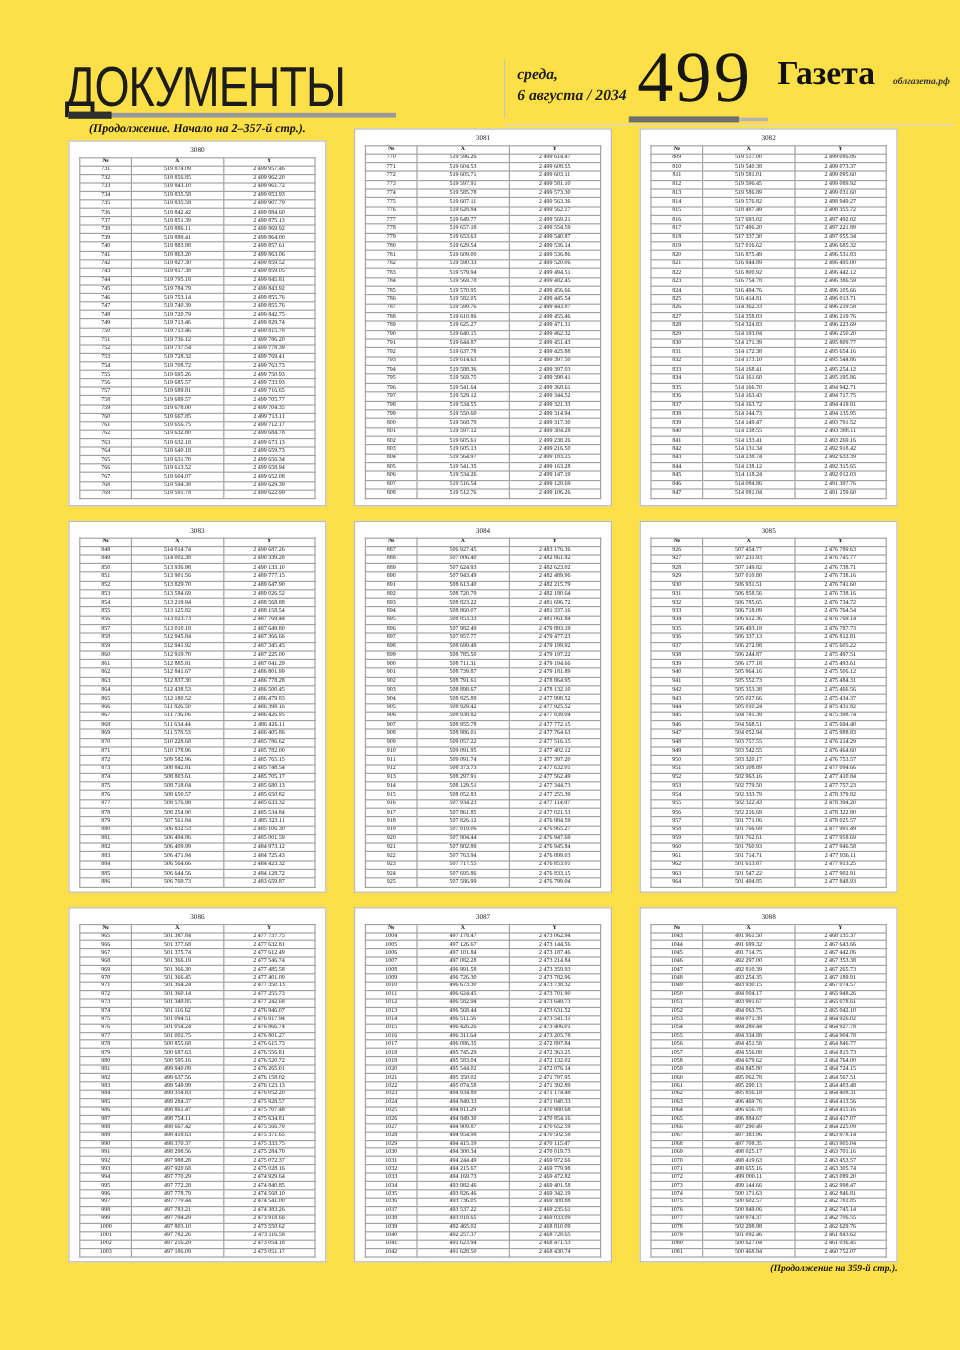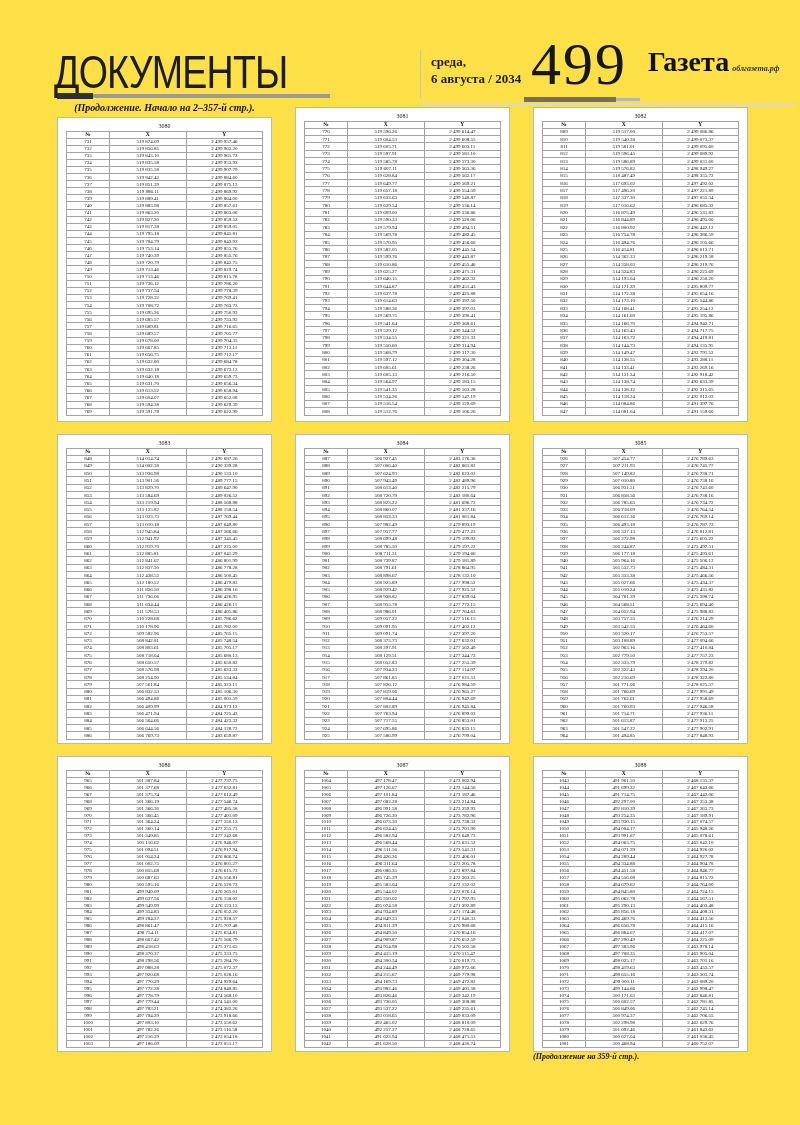--- a/index.html
+++ b/index.html
@@ -9,32 +9,32 @@
   
   .masthead-title{
     position:absolute; left:54px; top:44px;
     font-family:"Liberation Sans", sans-serif;
     font-size:47px; font-weight:500; letter-spacing:-1px; color:#1c1c1c;
     transform:scaleX(.80); transform-origin:left top; white-space:nowrap;
   }
   .title-bar{ position:absolute; left:57px; top:94px; width:273px; height:4px; background:#9a9a9a; }
   .title-bar-dark{ position:absolute; left:57px; top:93px; width:36px; height:6px; background:#2f2f2f; }
   .hdr-divider{ position:absolute; left:420px; top:50px; width:1px; height:48px; background:#c4c4c4; }
-  .date-block{ position:absolute; left:431px; top:54px; font-size:13px; font-weight:bold; line-height:1.3; color:#1c1c1c; }
+  .date-block{ position:absolute; left:431px; top:54px; font-size:13px; font-weight:bold; line-height:1.3; color:#1c1c1c;font-style:italic; }
   .page-number{ position:absolute; left:531px; top:30px; font-size:60px; font-weight:normal; letter-spacing:2px; color:#161616; }
   .num-bar{ position:absolute; left:524px; top:97px; width:92px; height:5px; background:#6f6f6f; }
   .num-bar-light{ position:absolute; left:616px; top:98px; width:24px; height:3px; background:#b5b5b5; }
   .brand{ position:absolute; left:648px; top:48px; line-height:.98; color:#111; }
   .brand .l1,.brand .l2{ font-size:28px; font-weight:bold; font-family:"Liberation Serif", serif; }
-  .brand .site{ font-size:8px; font-style:italic; font-weight:bold; color:#333; margin-left:3px; }
+  .brand .site{ font-size:8px; font-style:italic; font-weight:bold; color:#333; margin-left:15px; }
   .hdr-rule{ position:absolute; left:420px; top:104px; width:375px; height:1px; background:#d8d8d8; }
 
   .cont-top{ position:absolute; left:57px; top:102px; width:215px; text-align:center;
     font-size:10px; font-weight:bold; font-style:italic; color:#111; }
-  .cont-bottom{ position:absolute; left:533px; top:1052px; width:215px; text-align:left;
+  .cont-bottom{ position:absolute; left:533px; top:1052px; width:215px; text-align:right;
     font-size:8px; font-weight:bold; font-style:italic; color:#111; }
 
   
   #tables-grid{
     position:absolute; left:57px; top:107px; width:691px; height:946px;
     display:grid; grid-template-columns:215px 215px 215px;
     grid-template-rows:315px 310px 296px; column-gap:23px; row-gap:12px;
   }
   .table-box{ border:1px solid #b9b9b9; background:#fff; height:100%; padding-top:3px; }
   .table-box.offset-first{ margin-top:10px; height:calc(100% - 10px); }

